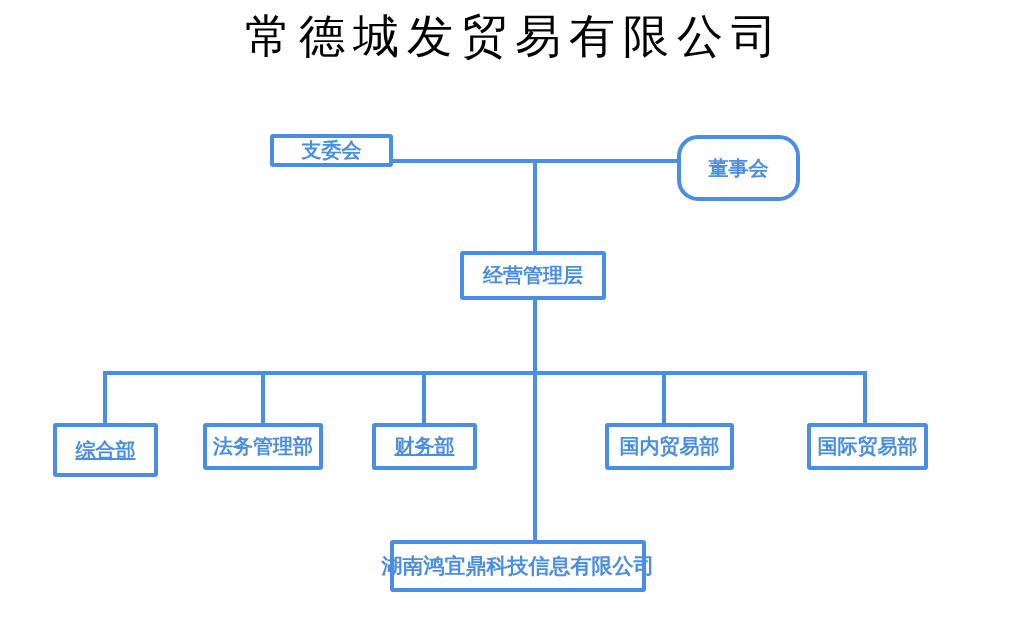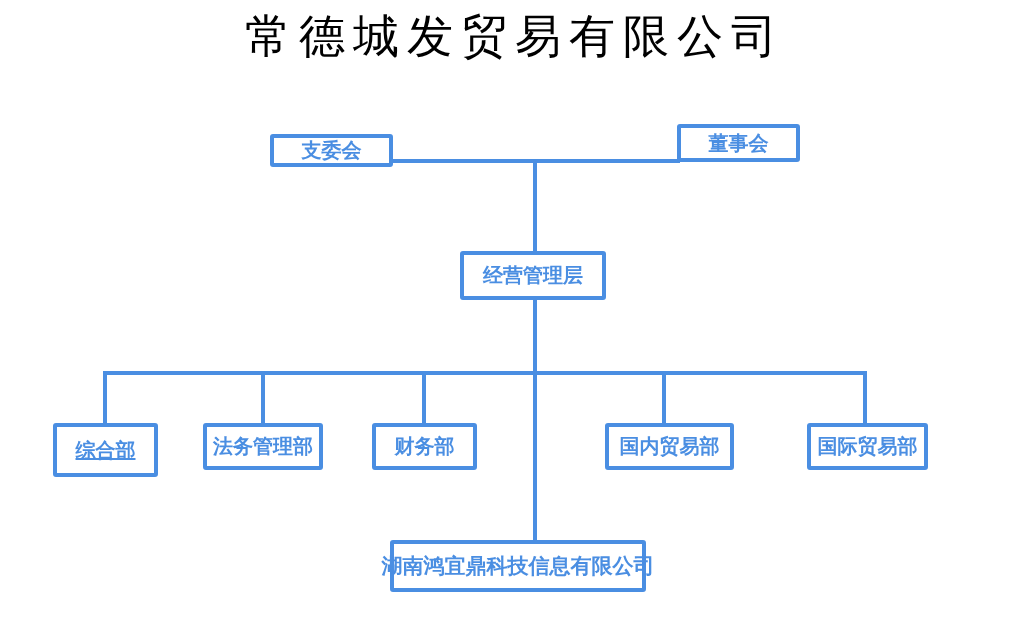--- a/index.html
+++ b/index.html
@@ -63,25 +63,25 @@
   <div class="line v" style="left:533px;top:159px;height:94px;"></div>
   <div class="line v" style="left:533px;top:298px;height:244px;"></div>
   <div class="line h" style="left:103px;top:371px;width:764px;"></div>
   <div class="line v" style="left:103px;top:371px;height:54px;"></div>
   <div class="line v" style="left:261px;top:371px;height:54px;"></div>
   <div class="line v" style="left:422px;top:371px;height:54px;"></div>
   <div class="line v" style="left:662px;top:371px;height:54px;"></div>
   <div class="line v" style="left:863px;top:371px;height:54px;"></div>
 
   <div class="node" style="left:270px;top:134px;width:123px;height:33px;">支委会</div>
-  <div class="node" style="left:677px;top:124px;width:123px;height:38px;">董事会</div>
+  <div class="node" style="left:677px;top:135px;width:123px;height:66px;border-radius:21px;">董事会</div>
 
   <div class="node" style="left:460px;top:251px;width:146px;height:49px;">经营管理层</div>
 
   <div class="node" style="left:53px;top:423px;width:105px;height:54px;text-decoration:underline;">综合部</div>
   <div class="node" style="left:203px;top:423px;width:120px;height:47px;">法务管理部</div>
-  <div class="node" style="left:372px;top:423px;width:105px;height:47px;">财务部</div>
+  <div class="node" style="left:372px;top:423px;width:105px;height:47px;text-decoration:underline;">财务部</div>
   <div class="node" style="left:605px;top:423px;width:129px;height:47px;">国内贸易部</div>
   <div class="node" style="left:807px;top:423px;width:121px;height:47px;">国际贸易部</div>
 
   <div class="node" style="left:390px;top:540px;width:256px;height:52px;font-size:21px;">湖南鸿宜鼎科技信息有限公司</div>
 
 </div>
 
 </body></html>

